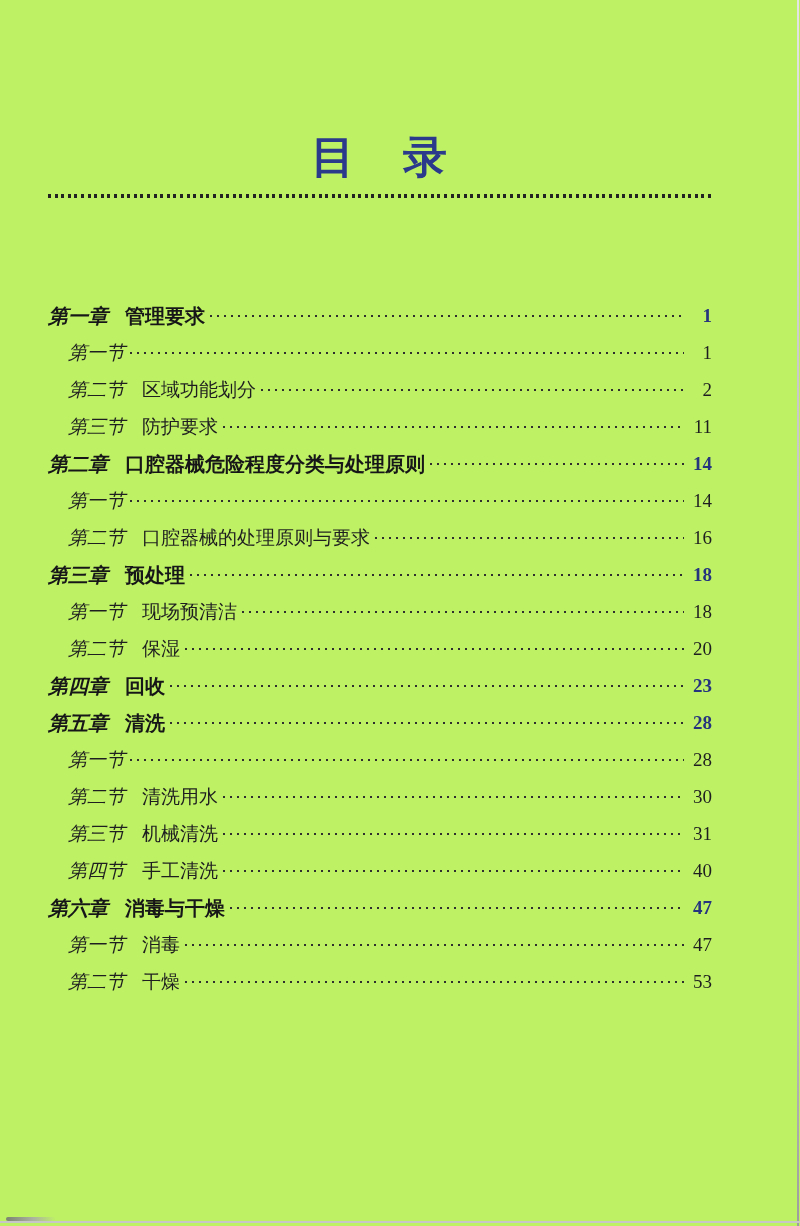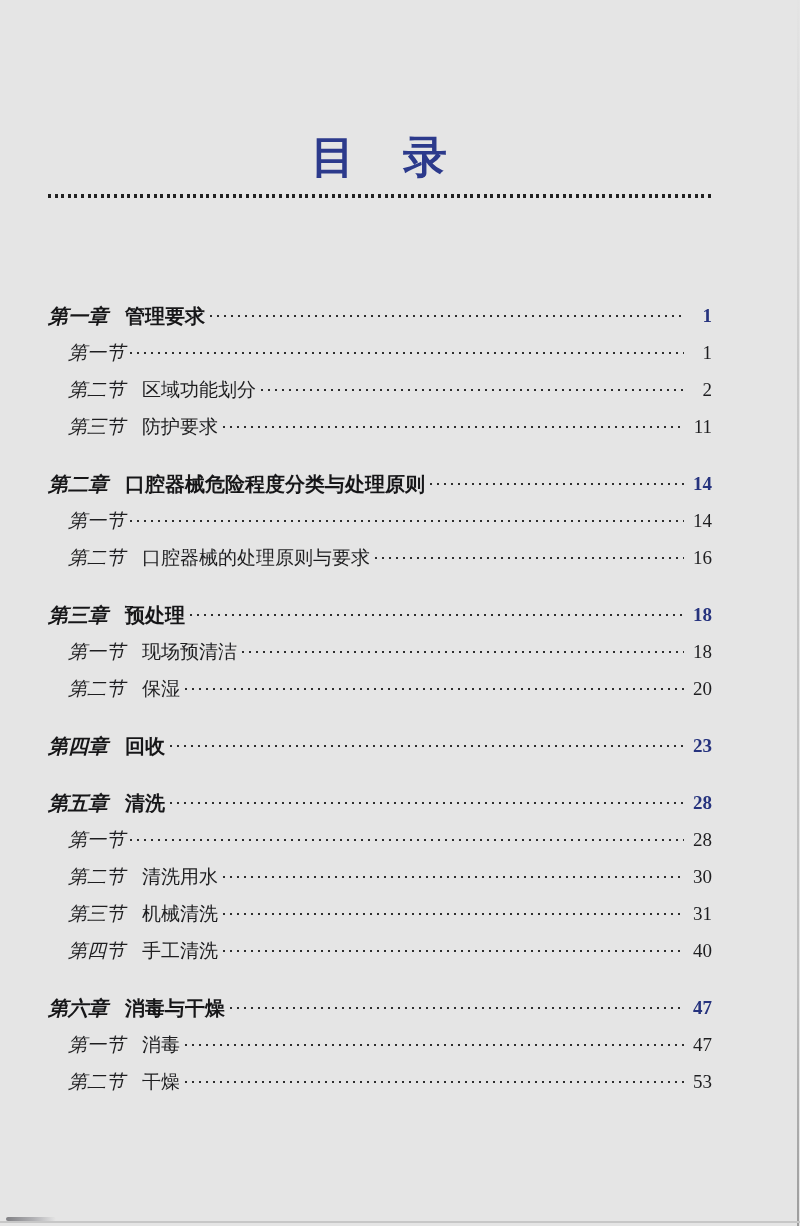--- a/index.html
+++ b/index.html
@@ -4,21 +4,21 @@
 <style>
   html, body {
     margin: 0;
     padding: 0;
     background: #ffffff;
   }
   .page {
     position: relative;
     width: 800px;
     height: 1226px;
-    background: #e5e5e5;
+    background: #bef264;
     overflow: hidden;
     font-family: "Liberation Serif", serif;
     color: #1c1c1e;
   }
   .content {
     position: absolute;
     left: 48px;
     top: 0;
     width: 664px;
   }
@@ -39,21 +39,20 @@
     background-image: repeating-linear-gradient(
       to right,
       #222222 0, #222222 3px,
       transparent 3px, transparent 6.6px
     );
   }
   .toc {
     margin-top: 100px;
   }
   .group + .group {
-    margin-top: 20px;
   }
   .row {
     display: flex;
     align-items: center;
     height: 37px;
     white-space: nowrap;
   }
   .row .entry-label {
     flex: 0 0 auto;
     font-style: italic;

